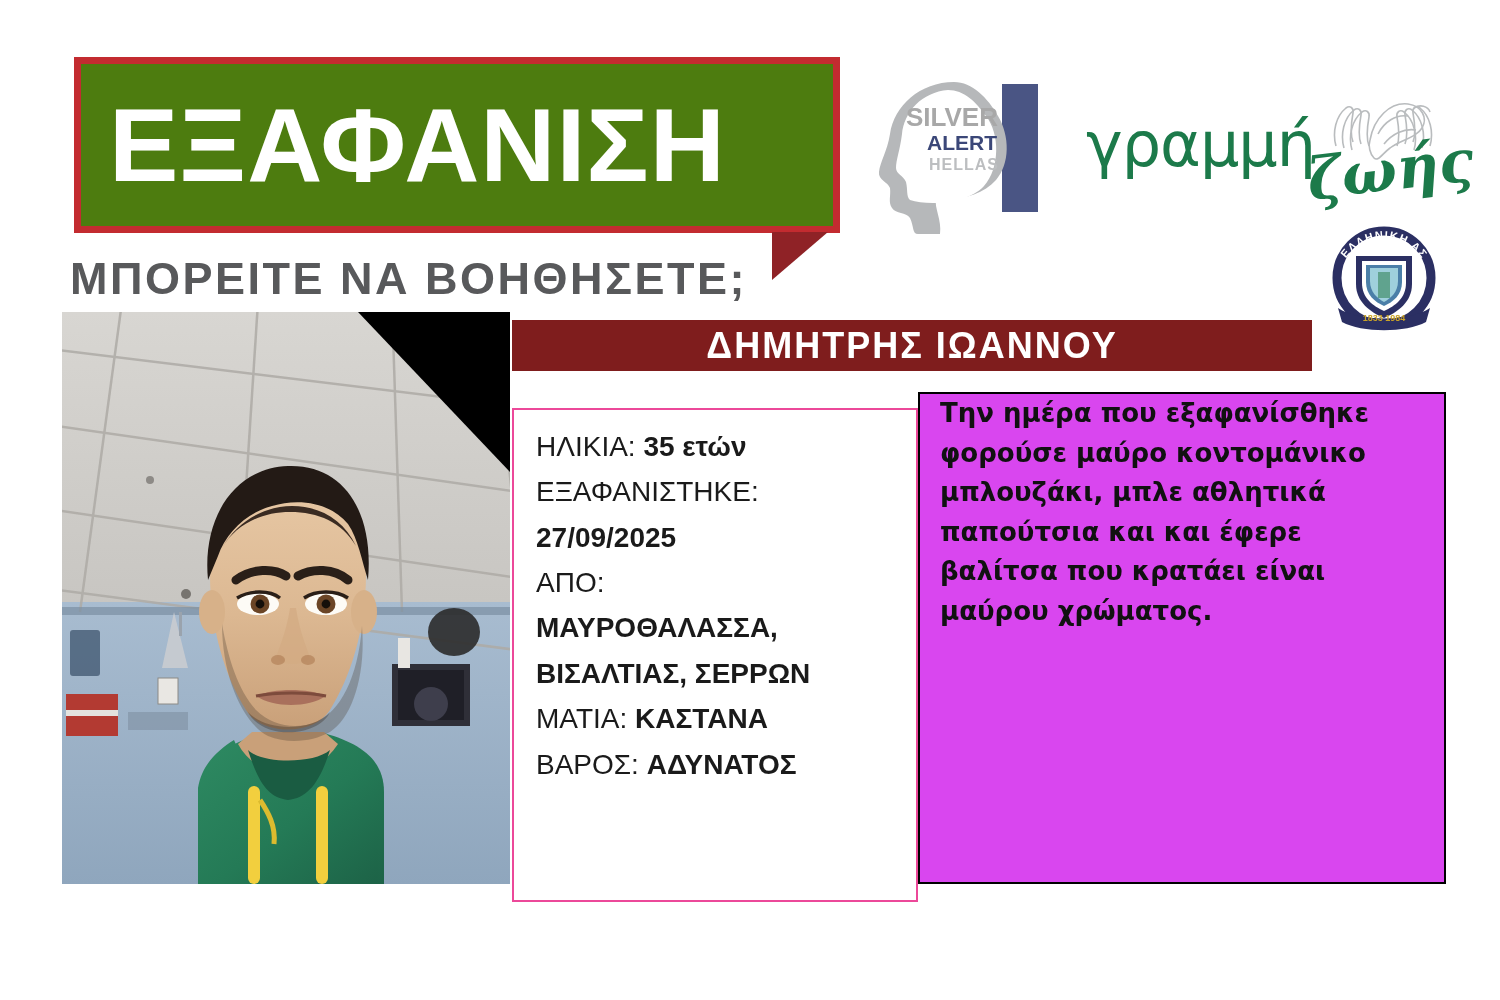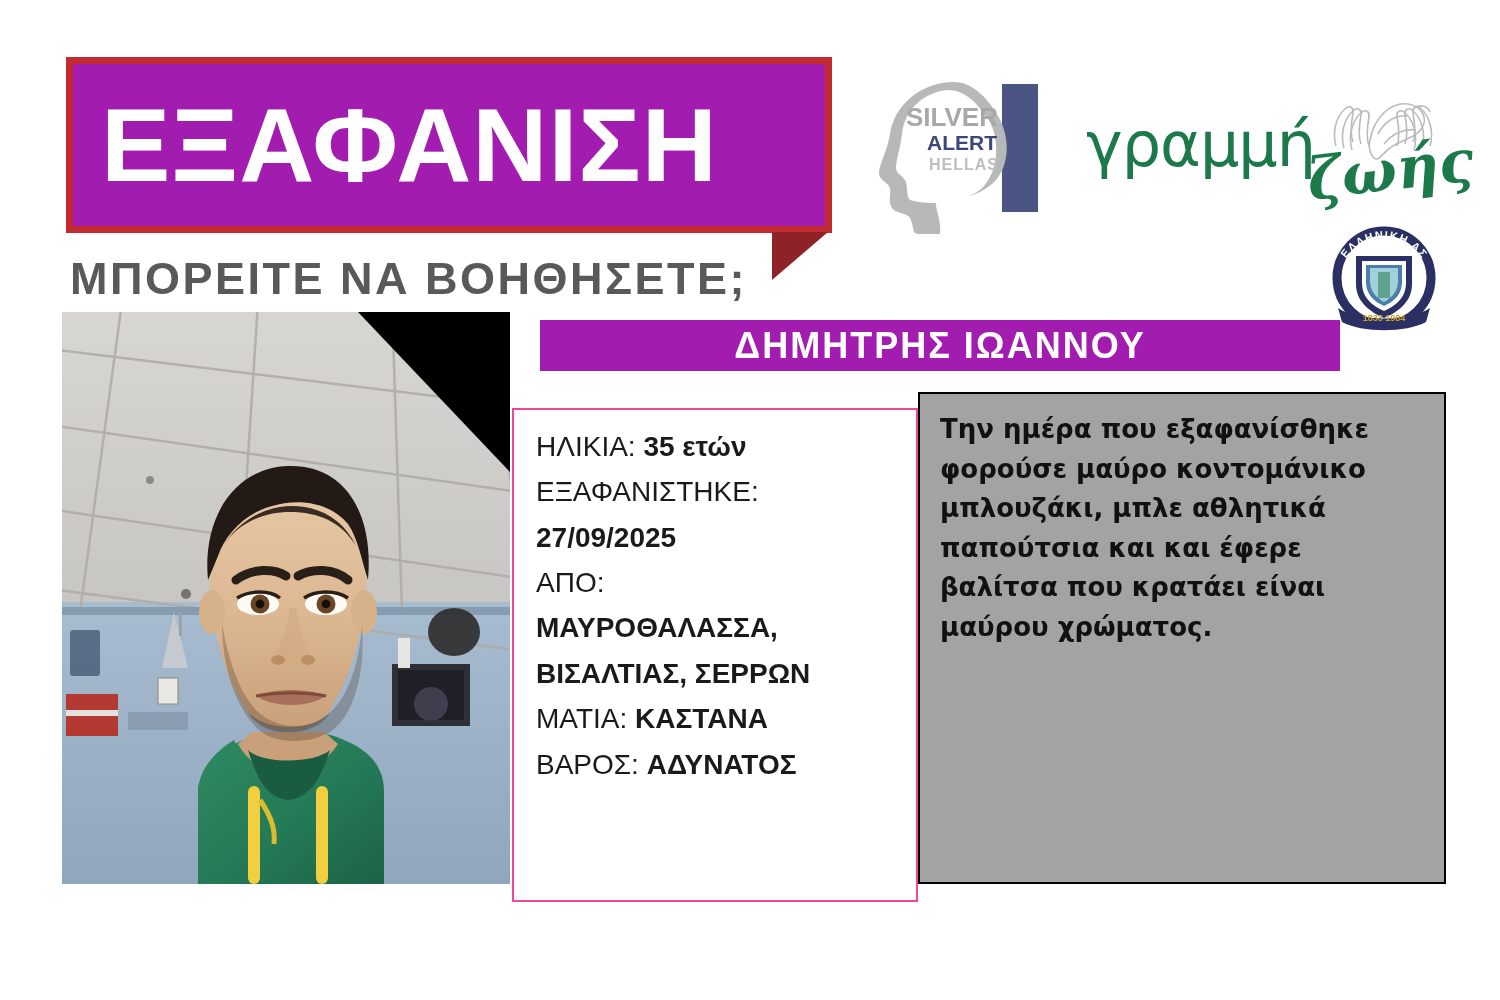--- a/index.html
+++ b/index.html
@@ -18,23 +18,23 @@
   #poster {
     position: absolute;
     left: 0; top: 0;
     width: 1500px; height: 1000px;
     background: #ffffff;
   }
 
   
   .alert-banner {
     position: absolute;
-    left: 66px; top: 57px;
+    left: 74px; top: 57px;
     width: 766px; height: 176px;
-    background: #a21caf;
+    background: #4d7c0f;
     border: 7px solid #c32b30;
     box-sizing: border-box;
     display: flex;
     align-items: center;
     justify-content: flex-start;
   }
   .alert-banner-text {
     color: #ffffff;
     font-size: 104px;
     font-weight: bold;
@@ -87,25 +87,24 @@
     overflow: hidden;
     background: #9fa6a8;
   }
   .photo-canvas { position: absolute; inset: 0; }
 
   
   .name-header {
     position: absolute;
     left: 512px; top: 320px;
     width: 800px; height: 51px;
-    background: #a21caf;
+    background: #7f1d1d;
     display: flex;
     align-items: center;
     justify-content: center;
-    margin-left: 28px;
   }
   .name-header-text {
     color: #ffffff;
     font-size: 36px;
     font-weight: bold;
     letter-spacing: 2px;
     white-space: nowrap;
   }
 
   
@@ -125,24 +124,24 @@
     white-space: nowrap;
   }
   .detail-line .lbl { font-weight: normal; }
   .detail-line .val { font-weight: bold; }
 
   
   .description-panel {
     position: absolute;
     left: 918px; top: 392px;
     width: 528px; height: 492px;
-    background: #a3a3a3;
+    background: #d946ef;
     border: 2px solid #000000;
     box-sizing: border-box;
-    padding: 16px 16px 0 20px;
+    padding: 0 16px 0 20px;
   }
   .desc-par {
     font-family: "DejaVu Sans", sans-serif;
     font-size: 26px;
     font-weight: bold;
     color: #111111;
     line-height: 1.52;
     margin: 0;
   }
   .desc-gap { height: 36px; }

